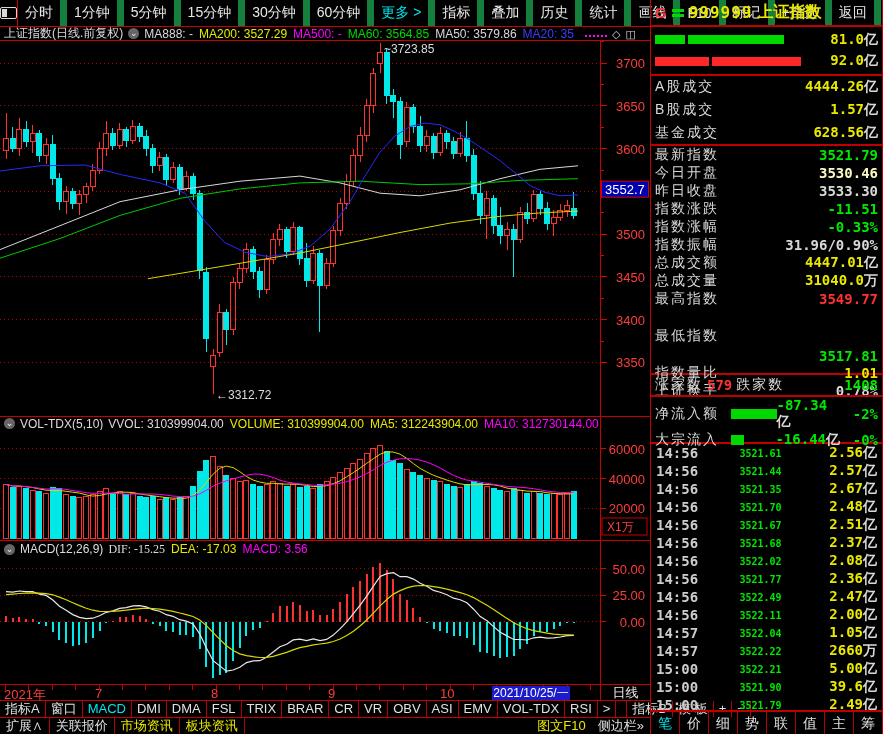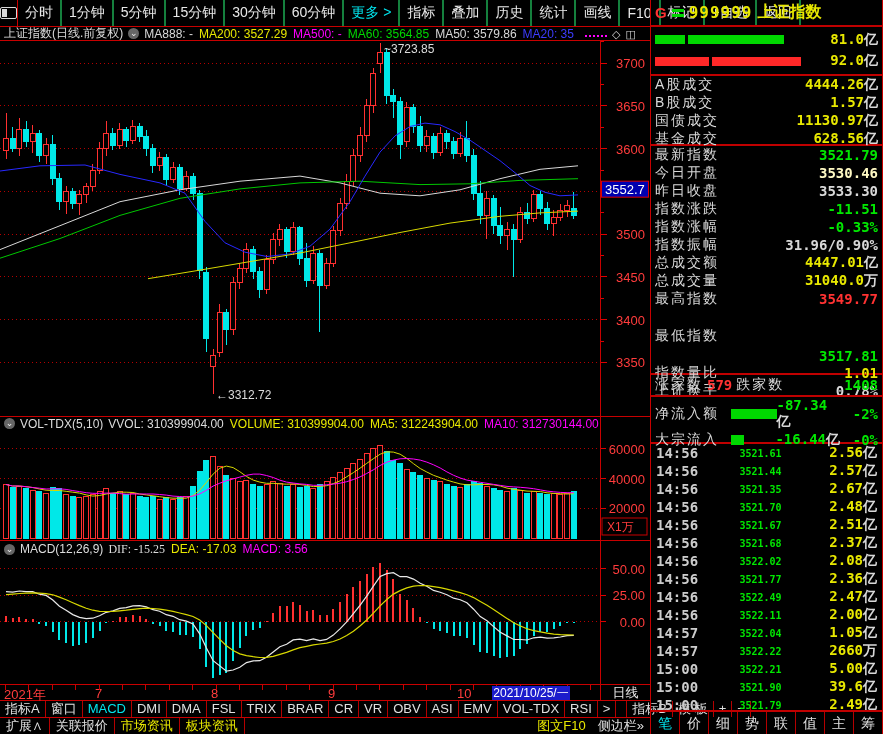--- a/index.html
+++ b/index.html
@@ -7,21 +7,21 @@
        font-family:"Liberation Sans",sans-serif;-webkit-font-smoothing:none;}
   #app *{box-sizing:border-box;}
 
   
   #topbar{position:absolute;left:0;top:0;width:650px;height:27px;display:flex;align-items:stretch;
           border-bottom:1px solid #c80000;}
   .tb-iconbox{width:30px;display:flex;align-items:center;justify-content:center;border-right:1px solid #c80000;}
   .tb-icon{width:17px;height:12px;border:1px solid #d8d8d8;border-radius:2px;position:relative;}
   .tb-icon i{position:absolute;left:1px;top:1px;bottom:1px;width:5px;background:#d8d8d8;}
   .tb-btn{display:flex;align-items:center;padding:12px 7px;font-size:14px;color:#e8e8e8;
-          border-right:2px solid #15803d;white-space:nowrap;cursor:default;}
+          border-right:7px solid #15803d;white-space:nowrap;cursor:default;}
   .tb-btn.cyan{color:#00e5ee;}
   #period-group,#tool-group{display:flex;align-items:stretch;}
 
   
   #left-col{position:absolute;left:0;top:27px;width:650px;height:707px;}
   #vline600{position:absolute;left:600px;top:14px;width:1px;height:659px;background:#c80000;z-index:5;}
 
   #chart-header{height:14px;display:flex;align-items:center;gap:5px;padding-left:4px;
                 font-size:12px;color:#dcdcdc;border-bottom:1px solid #c80000;overflow:hidden;}
   .chev-icon{display:inline-block;width:11px;height:11px;border-radius:50%;background:#666;color:#eee;
@@ -574,21 +574,21 @@
         <line x1="560.4399999999999" y1="64.81199537146381" x2="560.4399999999999" y2="69.36712096761994" stroke="#00e8e8" stroke-width="2" shape-rendering="crispEdges"></line>
         <line x1="567.12" y1="64.81199537146381" x2="567.12" y2="66.23374896404005" stroke="#00e8e8" stroke-width="2" shape-rendering="crispEdges"></line>
         <line x1="573.8" y1="64.81199537146381" x2="573.8" y2="65.51352413089825" stroke="#00e8e8" stroke-width="2" shape-rendering="crispEdges"></line>
         <polyline points="6.0,34.6 12.7,35.1 19.4,34.0 26.0,34.6 32.7,34.6 39.4,37.2 46.1,38.4 52.8,43.0 59.4,49.2 66.1,53.2 72.8,57.6 79.5,60.3 86.2,61.7 92.8,61.2 99.5,58.7 106.2,55.3 112.9,53.9 119.6,51.4 126.2,50.7 132.9,48.9 139.6,48.7 146.3,49.9 153.0,52.7 159.6,54.2 166.3,57.7 173.0,59.3 179.7,62.7 186.4,64.1 193.0,67.0 199.7,76.8 206.4,91.1 213.1,103.7 219.8,108.9 226.4,114.2 233.1,113.0 239.8,110.2 246.5,105.6 253.2,103.8 259.8,103.7 266.5,100.2 273.2,95.0 279.9,89.7 286.6,87.3 293.2,82.9 299.9,82.2 306.6,83.7 313.3,81.9 320.0,83.6 326.6,82.4 333.3,78.1 340.0,71.9 346.7,64.8 353.4,56.6 360.0,48.4 366.7,39.2 373.4,29.1 380.1,19.5 386.8,16.7 393.4,15.7 400.1,19.7 406.8,19.7 413.5,22.1 420.2,26.3 426.8,29.2 433.5,33.4 440.2,35.2 446.9,37.7 453.6,41.2 460.2,42.7 466.9,45.8 473.6,52.2 480.3,59.6 487.0,63.7 493.6,69.6 500.3,75.3 507.0,78.9 513.7,82.5 520.4,82.5 527.0,83.0 533.7,80.8 540.4,80.2 547.1,81.1 553.8,80.9 560.4,80.0 567.1,78.6 573.8,78.3" fill="none" stroke="#e8e8e8" stroke-width="1.2"></polyline>
         <polyline points="6.0,37.6 12.7,37.1 19.4,36.5 26.0,36.1 32.7,35.8 39.4,36.1 46.1,36.6 52.8,37.8 59.4,40.1 66.1,42.7 72.8,45.7 79.5,48.6 86.2,51.2 92.8,53.2 99.5,54.3 106.2,54.5 112.9,54.4 119.6,53.8 126.2,53.2 132.9,52.3 139.6,51.6 146.3,51.2 153.0,51.5 159.6,52.1 166.3,53.2 173.0,54.4 179.7,56.0 186.4,57.7 193.0,59.5 199.7,63.0 206.4,68.6 213.1,75.6 219.8,82.3 226.4,88.7 233.1,93.6 239.8,96.9 246.5,98.6 253.2,99.7 259.8,100.5 266.5,100.4 273.2,99.3 279.9,97.4 286.6,95.4 293.2,92.9 299.9,90.7 306.6,89.3 313.3,87.8 320.0,87.0 326.6,86.1 333.3,84.5 340.0,82.0 346.7,78.5 353.4,74.2 360.0,69.0 366.7,63.0 373.4,56.2 380.1,48.9 386.8,42.5 393.4,37.1 400.1,33.6 406.8,30.9 413.5,29.1 420.2,28.5 426.8,28.7 433.5,29.6 440.2,30.7 446.9,32.1 453.6,33.9 460.2,35.7 466.9,37.7 473.6,40.6 480.3,44.4 487.0,48.3 493.6,52.5 500.3,57.1 507.0,61.4 513.7,65.7 520.4,69.0 527.0,71.8 533.7,73.6 540.4,74.9 547.1,76.2 553.8,77.1 560.4,77.7 567.1,77.9 573.8,78.0" fill="none" stroke="#d8d800" stroke-width="1.2"></polyline>
         <line x1="600.5" y1="0" x2="600.5" y2="127" stroke="#c80000" shape-rendering="crispEdges"></line>
       </svg>
 
     <div id="xaxis-row">
       <span id="year-label">2021年</span>
-      <span id="month-labels"><span class="month-label" style="left: 95px;">7</span><span class="month-label" style="left: 211px;">8</span><span class="month-label" style="left: 328px;">9</span><span class="month-label" style="left: 457px;">10</span></span>
+      <span id="month-labels"><span class="month-label" style="left: 95px;">7</span><span class="month-label" style="left: 211px;">8</span><span class="month-label" style="left: 328px;">9</span><span class="month-label" style="left: 440px;">10</span></span>
       <span id="tick-holder"><i class="x-tick" style="left: 5px;"></i><i class="x-tick" style="left: 28px;"></i><i class="x-tick" style="left: 52px;"></i><i class="x-tick" style="left: 75px;"></i><i class="x-tick" style="left: 99px;"></i><i class="x-tick" style="left: 122px;"></i><i class="x-tick" style="left: 145px;"></i><i class="x-tick" style="left: 169px;"></i><i class="x-tick" style="left: 192px;"></i><i class="x-tick" style="left: 216px;"></i><i class="x-tick" style="left: 239px;"></i><i class="x-tick" style="left: 262px;"></i><i class="x-tick" style="left: 286px;"></i><i class="x-tick" style="left: 309px;"></i><i class="x-tick" style="left: 333px;"></i><i class="x-tick" style="left: 356px;"></i><i class="x-tick" style="left: 379px;"></i><i class="x-tick" style="left: 403px;"></i><i class="x-tick" style="left: 426px;"></i><i class="x-tick" style="left: 450px;"></i><i class="x-tick" style="left: 473px;"></i><i class="x-tick" style="left: 496px;"></i><i class="x-tick" style="left: 520px;"></i><i class="x-tick" style="left: 543px;"></i><i class="x-tick" style="left: 567px;"></i><i class="x-tick" style="left: 590px;"></i></span>
       <span id="date-box">2021/10/25/一</span>
       <span id="period-box">日线</span>
     </div>
 
     <div id="indicator-tabs">
         <div class="ind-tab">指标A</div>
         <div class="ind-tab">窗口</div>
         <div class="ind-tab active">MACD</div>
         <div class="ind-tab">DMI</div>
@@ -647,24 +647,20 @@
     <div id="rp-totals" class="rp-sec">
         <div class="tot-row">
           <span class="rp-label">A股成交</span>
           <span class="num" style="color: rgb(232, 232, 0);">4444.26<span class="unit">亿</span></span>
         </div>
         <div class="tot-row">
           <span class="rp-label">B股成交</span>
           <span class="num" style="color: rgb(232, 232, 0);">1.57<span class="unit">亿</span></span>
         </div>
         <div class="tot-row">
-          <span class="rp-label">国债成交</span>
-          <span class="num" style="color: rgb(232, 232, 0);">11130.97<span class="unit">亿</span></span>
-        </div>
-        <div class="tot-row">
           <span class="rp-label">基金成交</span>
           <span class="num" style="color: rgb(232, 232, 0);">628.56<span class="unit">亿</span></span>
         </div>
       </div>
     <div id="rp-stats" class="rp-sec">
         <div class="stat-row">
           <span class="rp-label">最新指数</span>
           <span class="num" style="color: rgb(0, 232, 0);">3521.79</span>
         </div>
         <div class="stat-row">

